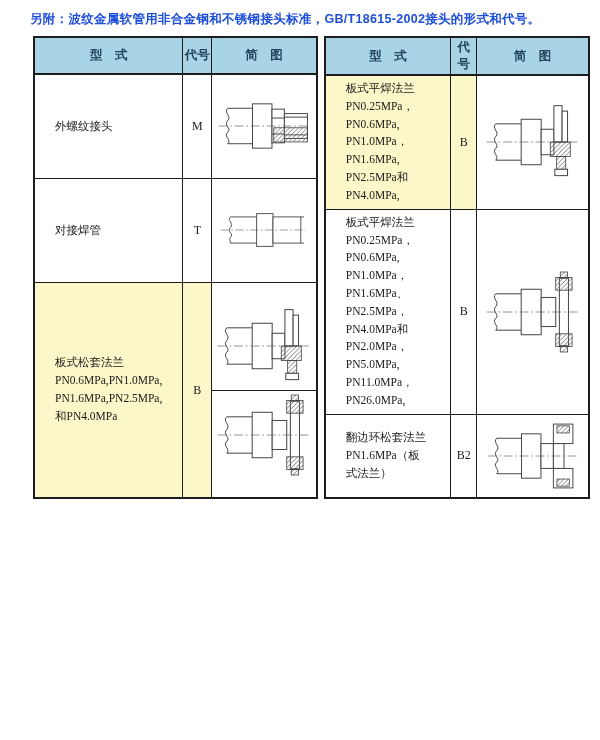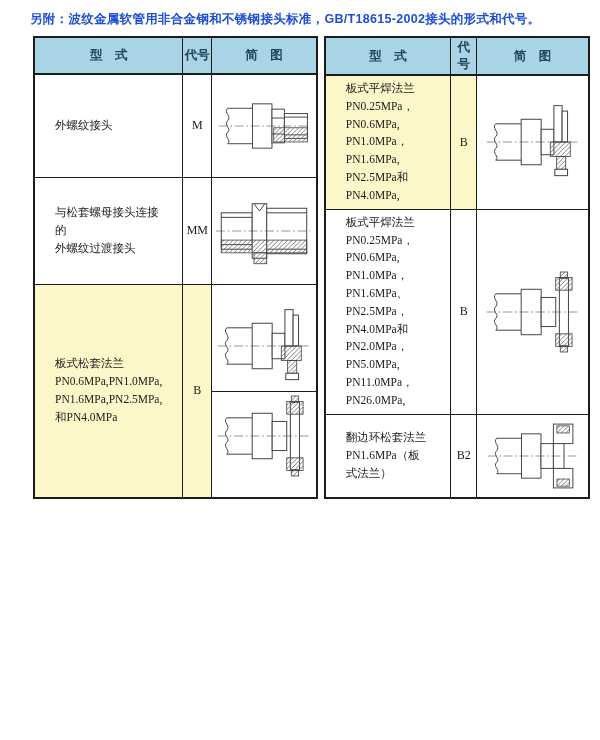--- a/index.html
+++ b/index.html
@@ -168,27 +168,26 @@
     </tr>
     <tr style="height:87px">
       <td class="t">外螺纹接头</td>
       <td class="c">M</td>
       <td class="s">
         <svg class="dg" width="100" height="78" viewBox="0 0 110 88">
               <use href="#fit-m"></use>
             </svg>
       </td>
     </tr>
-    <tr style="height:90px">
-      <td class="t">与松套螺母接头连接的
-外螺纹过渡接头</td>
-      <td class="c">MM</td>
-      <td class="s">
-        <svg class="dg" width="100" height="80" viewBox="0 0 110 88">
-              <use href="#fit-mm"></use>
+    <tr style="height:87px">
+      <td class="t">对接焊管</td>
+      <td class="c">T</td>
+      <td class="s">
+        <svg class="dg" width="100" height="72" viewBox="0 0 110 88">
+              <use href="#fit-t"></use>
             </svg>
       </td>
     </tr>
     <tr class="hl" style="height:180px">
       <td class="t">板式松套法兰
 PN0.6MPa,PN1.0MPa,
 PN1.6MPa,PN2.5MPa,
 和PN4.0MPa</td>
       <td class="c">B</td>
       <td class="s">

